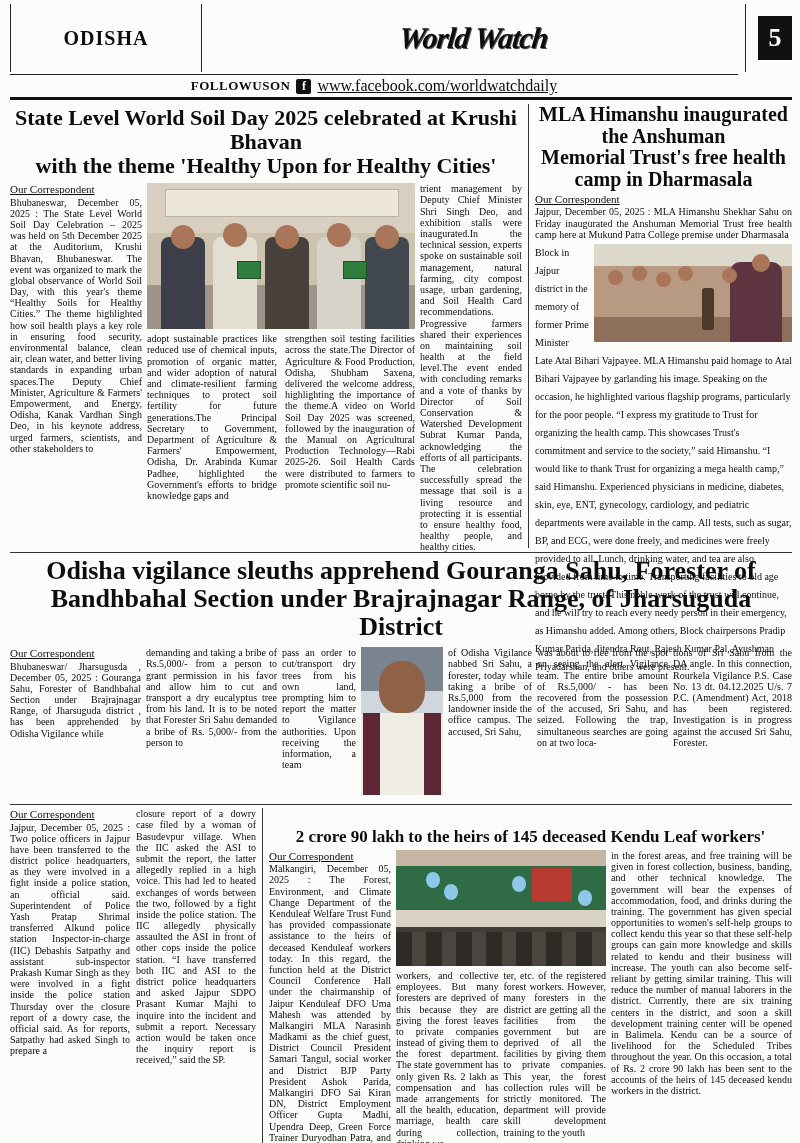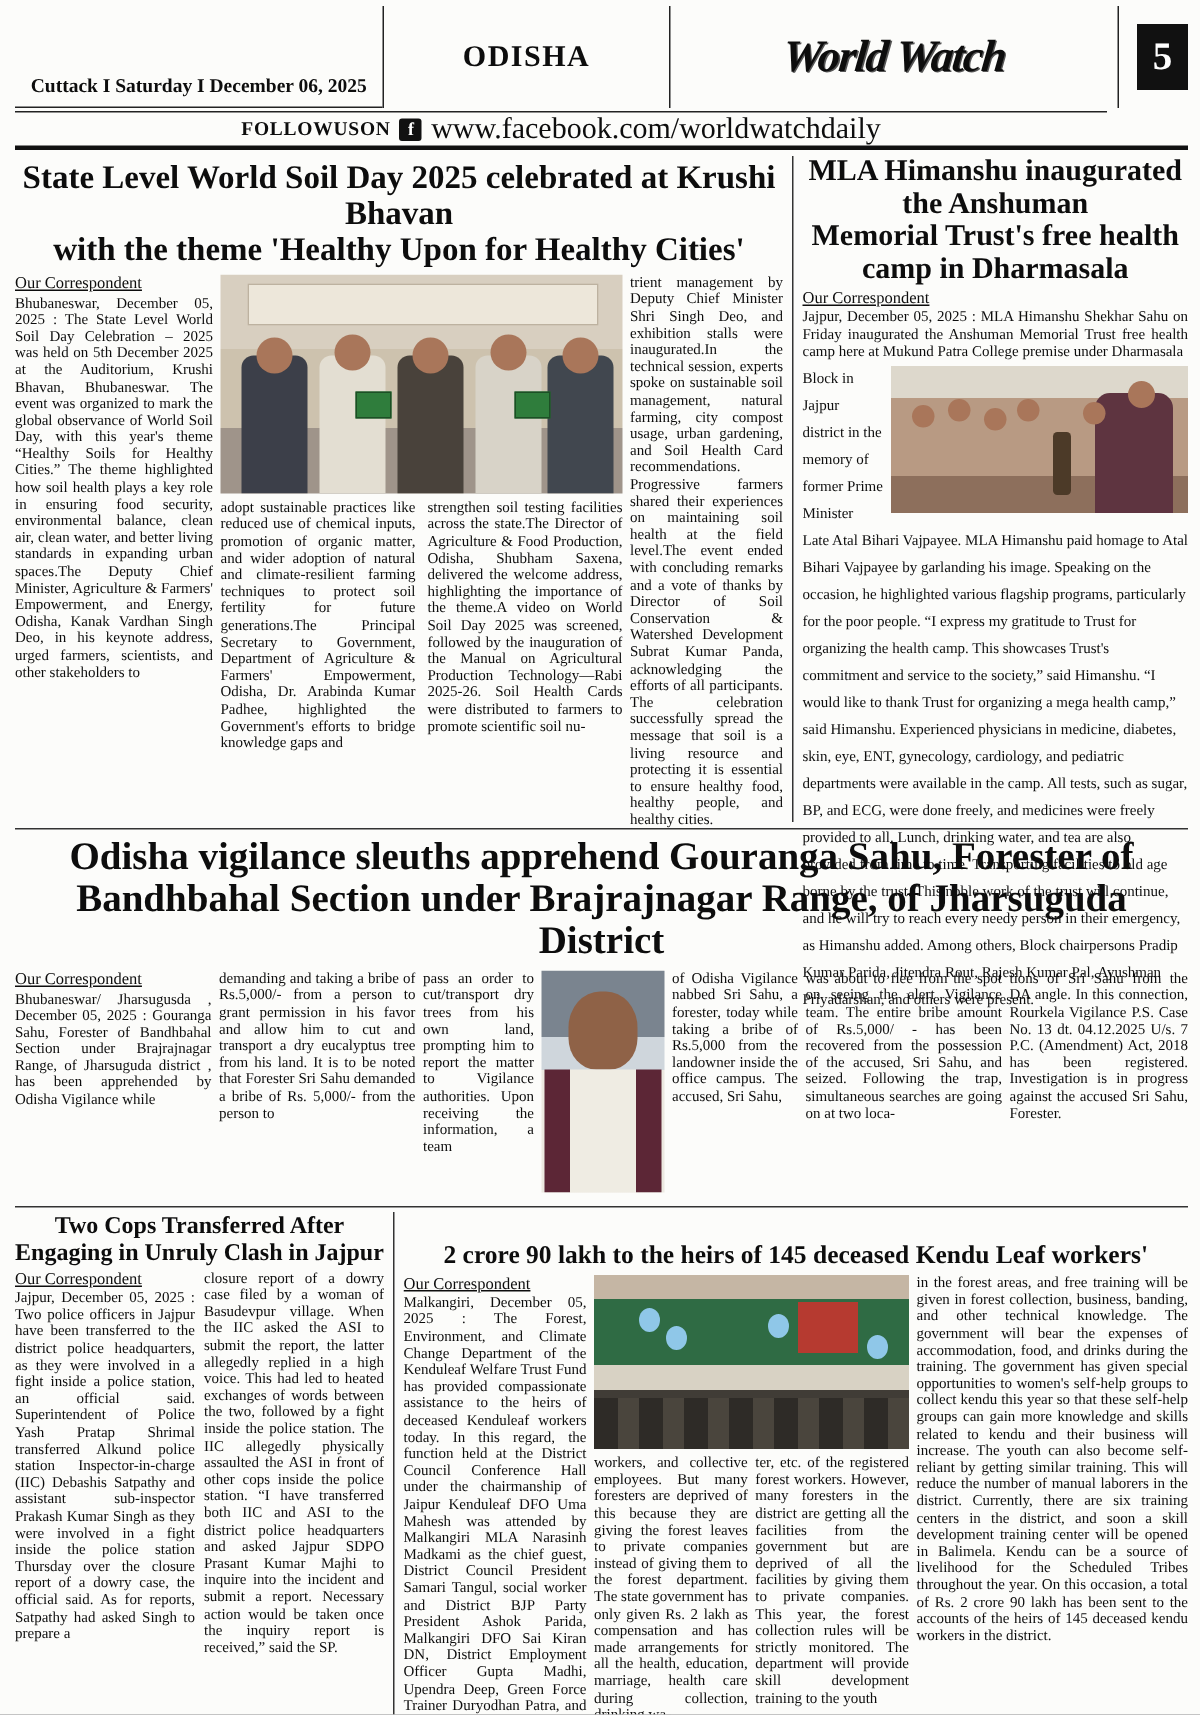--- a/index.html
+++ b/index.html
@@ -20,21 +20,21 @@
     font-size:30px;font-weight:bold;font-style:italic;letter-spacing:-1px;
     transform:skewX(-6deg);text-shadow:1px 1px 0 #555;}
   .mast-page{flex:0 0 46px;border-left:1.5px solid #222;display:flex;align-items:center;justify-content:flex-end;}
   .pagebox{width:34px;height:44px;background:#111;color:#fff;display:flex;align-items:center;
     justify-content:center;font-size:26px;font-weight:bold;}
   .follow-row{height:22px;display:flex;align-items:center;justify-content:center;gap:6px;
     border-top:1px solid #222;margin-top:2px;font-size:13px;margin-right:54px;}
   .follow-label{font-weight:bold;letter-spacing:.5px;}
   .fb-icon{width:15px;height:15px;background:#111;color:#fff;font-weight:bold;
     display:inline-flex;align-items:center;justify-content:center;font-size:12px;border-radius:2px;}
-  .fb-url{font-size:20px;}
+  .fb-url{font-size:16px;text-decoration:underline;}
   
   .headline{font-weight:bold;text-align:center;line-height:1.08;}
   .byline{text-decoration:underline;font-size:11px;margin:0 0 1px 0;}
   .bodytxt{font-size:10px;line-height:1.12;text-align:justify;}
   .vrule{width:0;border-left:1px solid #333;}
   .photo{position:relative;overflow:hidden;background:#cfc6b4;}
   
   .top-sec{display:flex;gap:6px;margin-top:4px;height:444px;}
   .soil{flex:0 0 512px;}
   .soil .headline{font-size:22px;margin:2px 0 6px 0;}
@@ -95,21 +95,20 @@
   .kendu-photo .crowd{bottom:0;left:0;width:100%;height:34px;
     background:repeating-linear-gradient(90deg,#2e2b27 0 16px,#4a453d 16px 30px);}
 </style>
 </head>
 <body>
 
 <div class="page">
 
   <header class="masthead">
     <div class="mast-row">
-      <div class="mast-date">Cuttack I Saturday  I December 06, 2025</div>
       <div class="mast-edition">ODISHA</div>
       <div class="mast-logo">World Watch</div>
       <div class="mast-page">
         <div class="pagebox">5</div>
       </div>
     </div>
     <div class="follow-row">
       <span class="follow-label">FOLLOWUSON</span>
       <span class="fb-icon">f</span>
       <span class="fb-url">www.facebook.com/worldwatchdaily</span>
@@ -196,24 +195,20 @@
       </div>
       <div class="vig-c vig-c4 bodytxt">of Odisha Vigilance nabbed Sri Sahu, a forester, today while taking a bribe of Rs.5,000 from the landowner inside the office campus. The accused, Sri Sahu,</div>
       <div class="vig-c vig-c5 bodytxt">was about to flee from the spot on seeing the alert Vigilance team. The entire bribe amount of Rs.5,000/ - has been recovered from the possession of the accused, Sri Sahu, and seized. Following the trap, simultaneous searches are going on at two loca-</div>
       <div class="vig-c vig-c6 bodytxt">tions of Sri Sahu from the DA angle. In this connection, Rourkela Vigilance P.S. Case No. 13 dt. 04.12.2025 U/s. 7 P.C. (Amendment) Act, 2018 has been registered. Investigation is in progress against the accused Sri Sahu, Forester.</div>
     </div>
   </article>
 
   <section class="bot-sec">
 
     <article class="cops">
-      <h2 class="headline">
-        <span>Two Cops Transferred After</span><br>
-        <span>Engaging in Unruly Clash in Jajpur</span>
-      </h2>
       <div class="cops-cols">
         <div class="bodytxt">
           <p class="byline">Our Correspondent</p>
           <span>Jajpur, December 05, 2025 : Two police officers in Jajpur have been transferred to the district police headquarters, as they were involved in a fight inside a police station, an official said. Superintendent of Police Yash Pratap Shrimal transferred Alkund police station Inspector-in-charge (IIC) Debashis Satpathy and assistant sub-inspector Prakash Kumar Singh as they were involved in a fight inside the police station Thursday over the closure report of a dowry case, the official said. As for reports, Satpathy had asked Singh to prepare a</span>
         </div>
         <div class="bodytxt">closure report of a dowry case filed by a woman of Basudevpur village. When the IIC asked the ASI to submit the report, the latter allegedly replied in a high voice. This had led to heated exchanges of words between the two, followed by a fight inside the police station. The IIC allegedly physically assaulted the ASI in front of other cops inside the police station. “I have transferred both IIC and ASI to the district police headquarters and asked Jajpur SDPO Prasant Kumar Majhi to inquire into the incident and submit a report. Necessary action would be taken once the inquiry report is received,” said the SP.</div>
       </div>
 
     </article>
 

